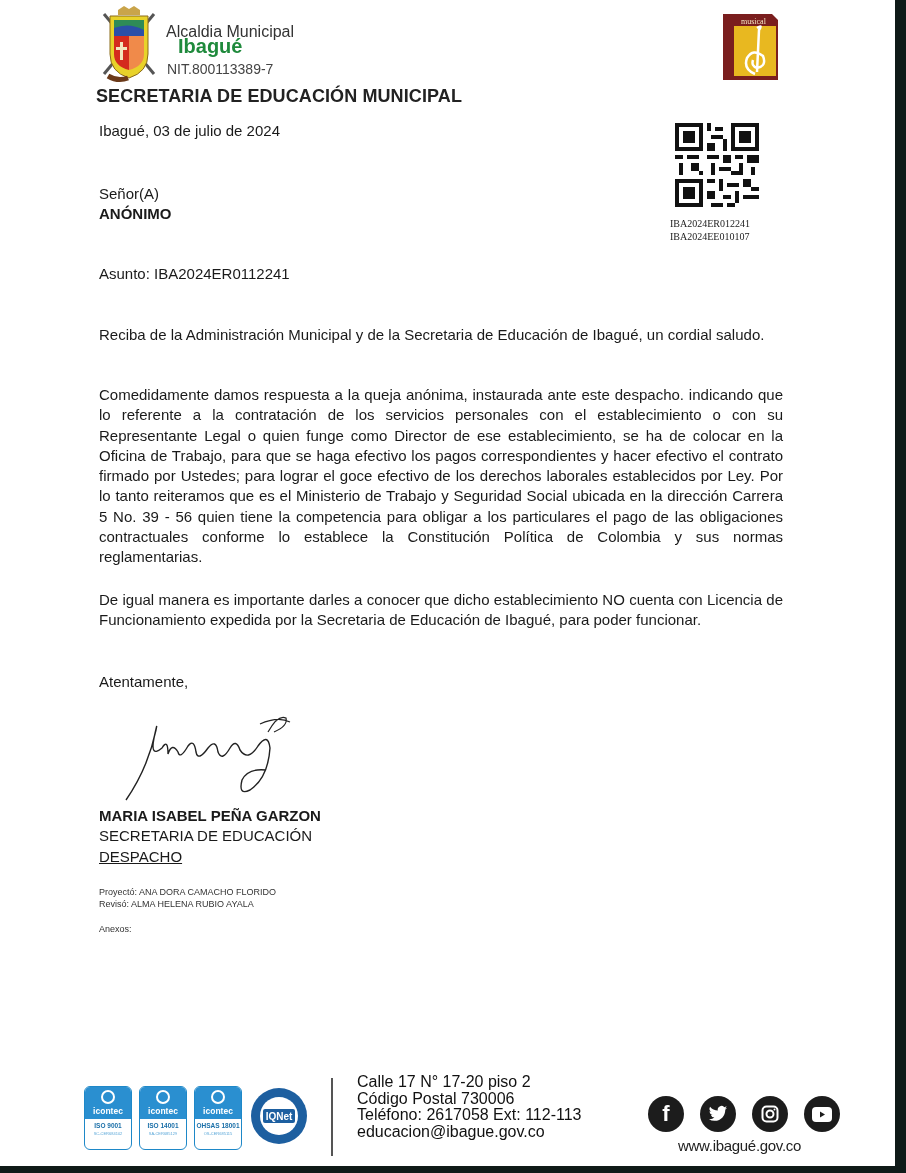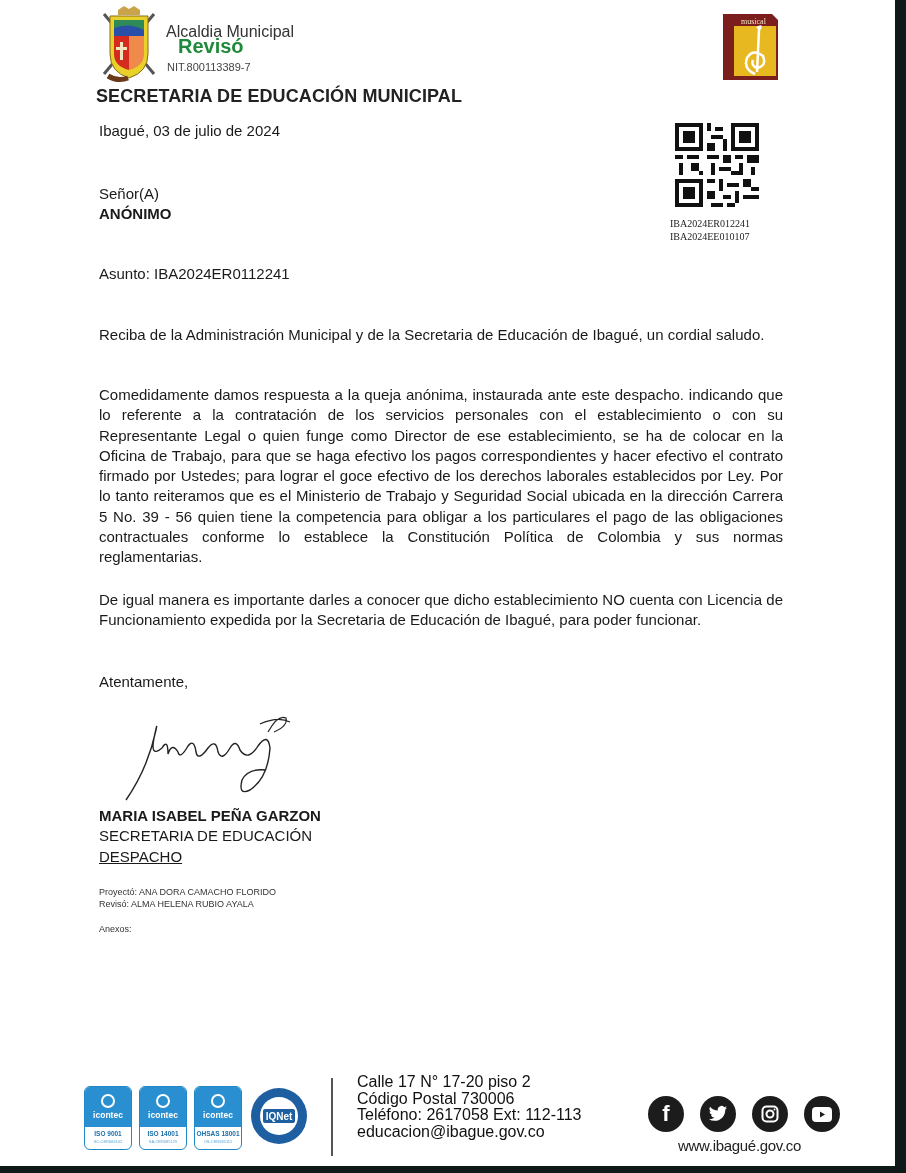--- a/index.html
+++ b/index.html
@@ -11,41 +11,41 @@
   .page {
     position: absolute; left: 0; top: 0; width: 895px; height: 1166px;
     background: #ffffff;
   }
   .abs { position: absolute; }
 
   
   .crest { left: 98px; top: 4px; width: 62px; height: 80px; }
   .alc-label { left: 166px; top: 23px; font-size: 16px; color: #333; }
   .alc-city { left: 178px; top: 35px; font-size: 20px; font-weight: bold; color: #1f8a3c; }
-  .alc-nit { left: 167px; top: 61px; font-size: 11px; color: #444; }
+  .alc-nit { left: 167px; top: 61px; font-size: 14px; color: #444; }
   .sec-title { left: 96px; top: 86px; font-size: 18px; font-weight: bold; color: #222; letter-spacing: 0.1px; }
 
   .music-logo { left: 723px; top: 14px; width: 55px; height: 66px; }
 
   .qr { left: 675px; top: 123px; width: 84px; height: 84px; }
   .radicado { left: 670px; top: 217px; font-family: "Liberation Serif", serif; font-size: 10px; line-height: 13px; color: #222; }
 
   
   .txt { left: 99px; font-size: 15px; line-height: 20px; color: #1a1a1a; }
   .bold { font-weight: bold; }
   .para { left: 99px; width: 684px; font-size: 15px; line-height: 20.3px; text-align: justify; color: #1a1a1a; }
 
   .signature { left: 118px; top: 708px; width: 180px; height: 95px; }
 
   .small { left: 99px; font-size: 9px; line-height: 12px; color: #333; }
 
   
   .badges { left: 84px; top: 1086px; display: flex; gap: 7px; align-items: flex-start; }
   .badge { width: 46px; height: 62px; border-radius: 6px; border: 1px solid #1e88c8; overflow: hidden; display: flex; flex-direction: column; align-items: center; }
-  .badge-top { width: 100%; height: 40px; background: #2a8fd0; display: flex; flex-direction: column; align-items: center; justify-content: center; color: #fff; }
+  .badge-top { width: 100%; height: 32px; background: #2a8fd0; display: flex; flex-direction: column; align-items: center; justify-content: center; color: #fff; }
   .badge-ring { width: 14px; height: 14px; border: 2px solid #fff; border-radius: 50%; box-sizing: border-box; margin-bottom: 2px; }
   .badge-brand { font-size: 8.5px; font-weight: bold; color: #fff; }
   .badge-std { font-size: 6.5px; color: #1a6fa8; margin-top: 3px; text-align: center; line-height: 7px; font-weight: bold; }
   .badge-code { font-size: 4px; color: #5aa7d8; margin-top: 2px; }
   .iqnet { width: 60px; height: 60px; }
 
   .vsep { left: 331px; top: 1078px; width: 2px; height: 78px; background: #555; }
 
   .addr { left: 357px; top: 1074px; font-size: 16px; line-height: 16.5px; color: #111; }
 
@@ -65,21 +65,21 @@
     <path d="M12 12 L50 12 L50 50 Q50 68 31 74 Q12 68 12 50 Z" fill="#e8d22a" stroke="#8a6a1a" stroke-width="1"></path>
     <path d="M16 16 L46 16 L46 32 L16 32 Z" fill="#2e8b57"></path>
     <path d="M16 24 Q31 18 46 26 L46 32 L16 32 Z" fill="#2a4fa8"></path>
     <path d="M16 32 L31 32 L31 66 Q16 62 16 50 Z" fill="#d42b1e"></path>
     <path d="M31 32 L46 32 L46 50 Q46 62 31 66 Z" fill="#f08a4a"></path>
     <rect x="22" y="38" width="3" height="18" fill="#f2e6c0"></rect>
     <rect x="18" y="43" width="11" height="3" fill="#f2e6c0"></rect>
     <path d="M10 72 Q20 78 30 74" stroke="#6b3a1a" stroke-width="5" fill="none"></path>
   </svg>
   <div class="abs alc-label">Alcaldia Municipal</div>
-  <div class="abs alc-city">Revisó</div>
+  <div class="abs alc-city">Ibagué</div>
   <div class="abs alc-nit">NIT.800113389-7</div>
   <div class="abs sec-title">SECRETARIA DE EDUCACIÓN MUNICIPAL</div>
 
   <svg class="abs music-logo" viewBox="0 0 55 66">
     <path d="M0 0 L49 0 L55 6 L55 66 L0 66 Z" fill="#7a1e1e"></path>
     <rect x="11" y="12" width="42" height="50" fill="#e8b820"></rect>
     <text x="18" y="10" font-size="8" fill="#f6e7c4" font-family="Liberation Serif, serif">musical</text>
     <path d="M32 60 Q20 55 24 44 Q30 34 40 42 Q44 52 34 54 Q28 52 30 46 M34 58 L36 16 Q40 10 34 14" stroke="#fff" stroke-width="2.5" fill="none"></path>
   </svg>
 

